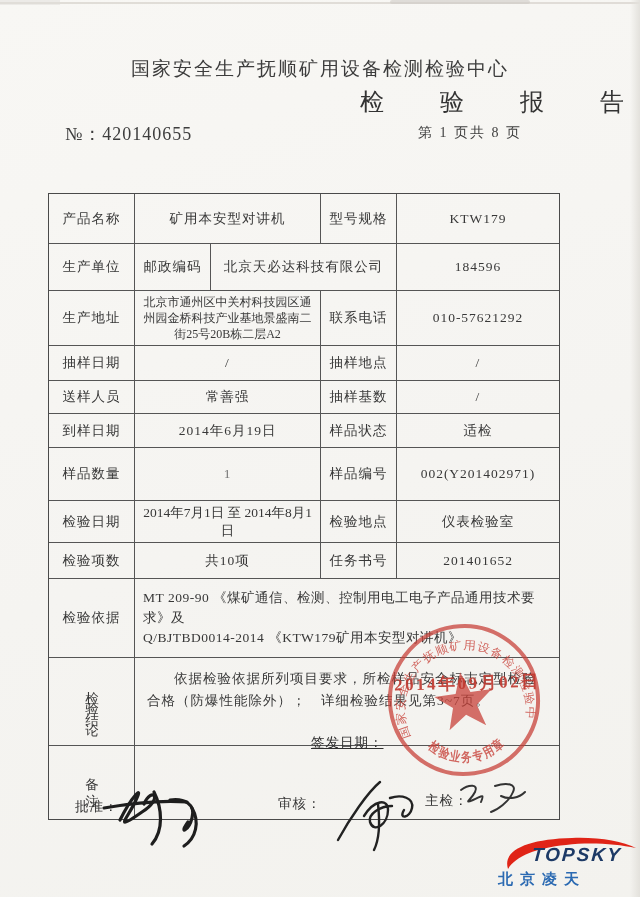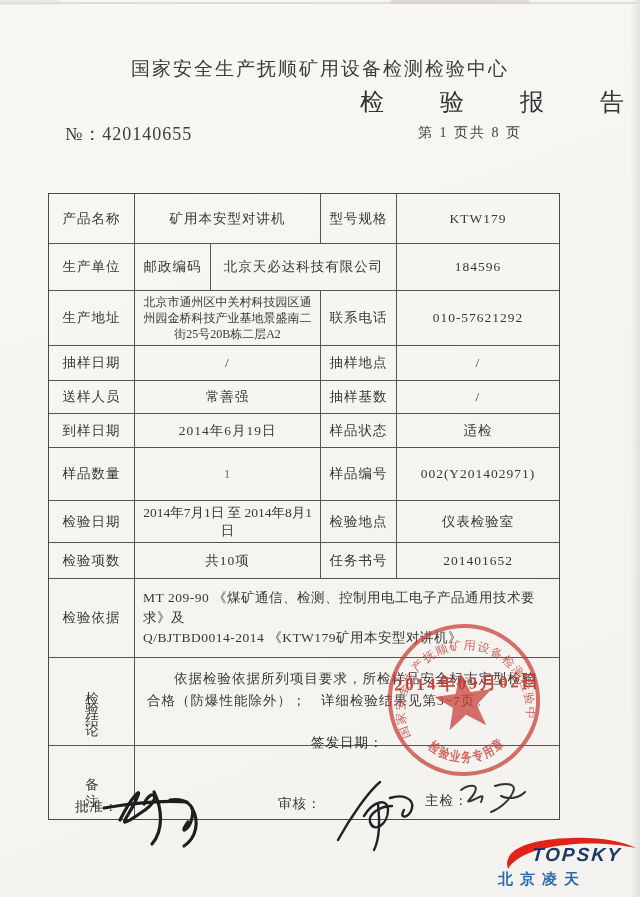--- a/index.html
+++ b/index.html
@@ -30,21 +30,21 @@
   .cell:last-child{border-right:none;}
   .c1{width:86px;}.c2{width:186px;}.c3{width:76px;}.c4{width:182px;flex:1;}
   .addr{font-size:12px;line-height:1.35;letter-spacing:0;}
   .wide-val{width:444px;flex:1;flex-direction:column;align-items:flex-start;justify-content:center;
     text-align:left;padding:4px 8px;line-height:1.5;letter-spacing:.5px;}
   .vlabel{writing-mode:vertical-rl;text-orientation:upright;letter-spacing:11px;
     display:flex;align-items:center;justify-content:center;font-size:13.5px;}
   .conc-cell{position:relative;width:444px;flex:1;display:block;text-align:left;
     padding:10px 10px 0 12px;line-height:1.6;letter-spacing:1px;font-size:13.5px;}
   .conc-text{text-indent:2em;}
-  .sign-date{position:absolute;left:176px;top:74px;font-size:13.5px;letter-spacing:1px;color:#2f2f2f;}
+  .sign-date{position:absolute;left:176px;top:74px;font-size:13.5px;letter-spacing:1px;color:#2f2f2f;text-decoration:underline;}
   .remark-cell{width:444px;flex:1;}
   .last-row .cell{border-bottom:none;}
 
   
   .stamp{position:absolute;left:383px;top:619px;width:162px;height:162px;
     transform:rotate(-8deg);opacity:.88;pointer-events:none;}
   .stamp-date{position:absolute;left:394px;top:671px;width:200px;
     font-size:17px;font-weight:bold;color:#c03a31;letter-spacing:2.5px;
     transform:rotate(-1.5deg);opacity:.92;}
 

